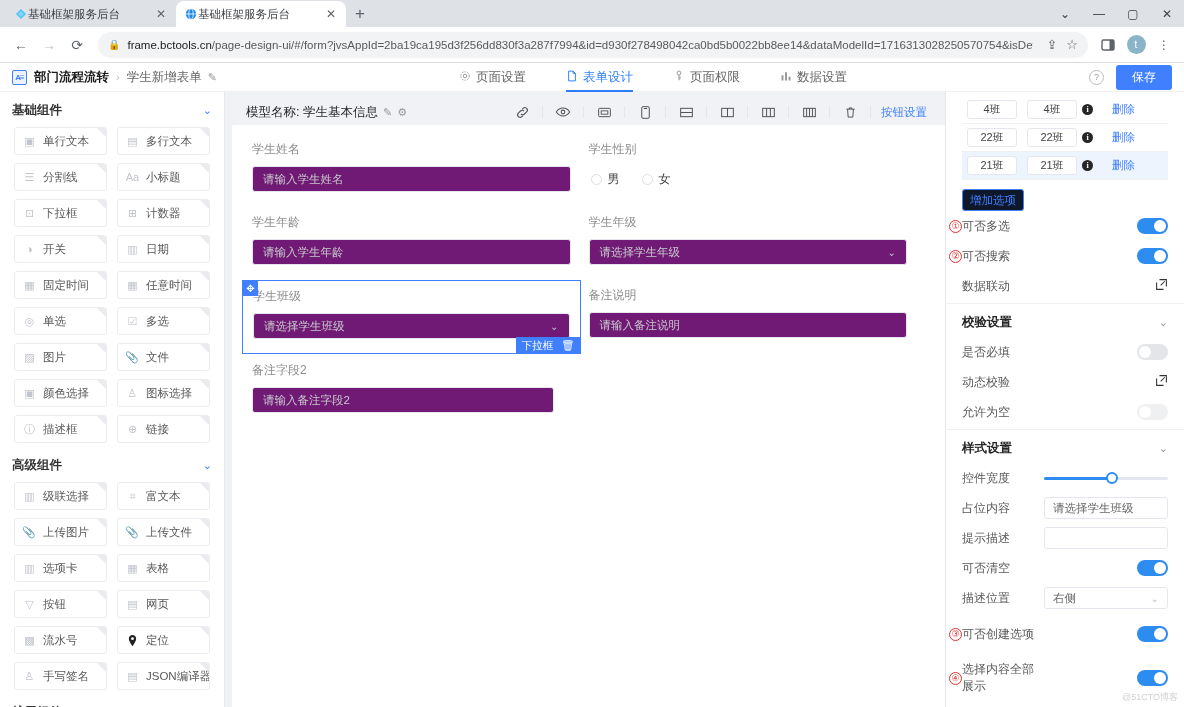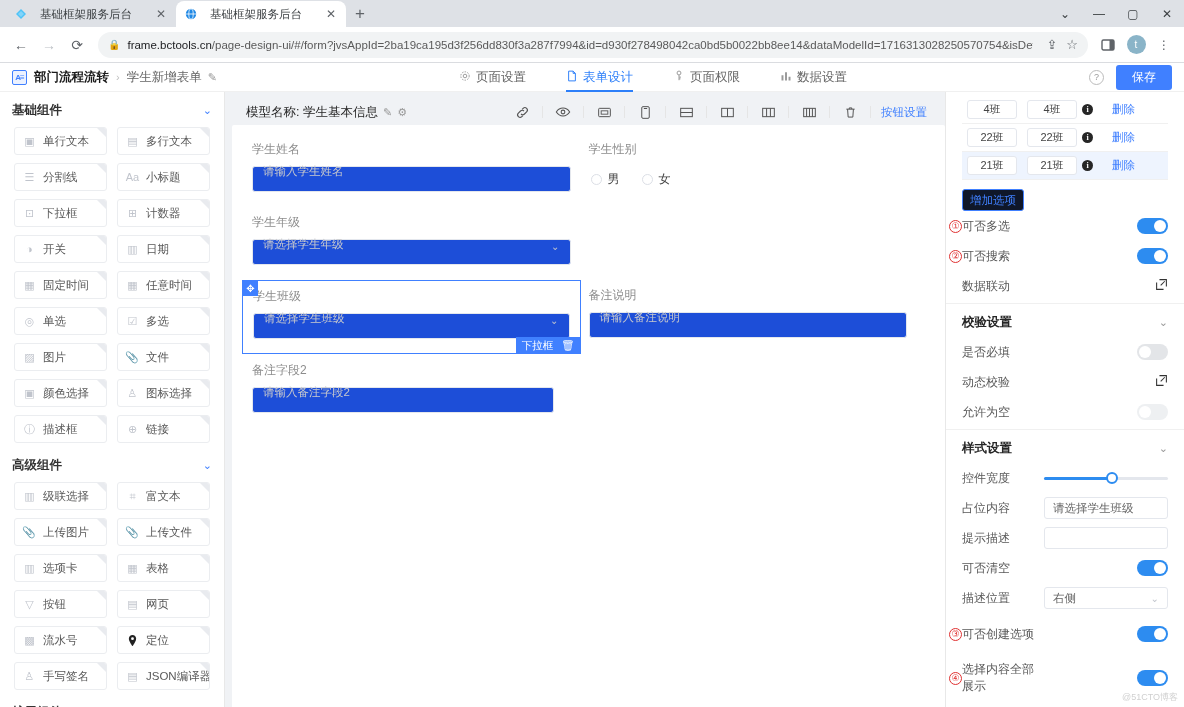--- a/index.html
+++ b/index.html
@@ -9,21 +9,21 @@
     font-size: 12px; color: #333; background: #fff;
     overflow: hidden;
   }
   
   .browser { width: 1184px; height: 707px; display: flex; flex-direction: column; }
   .tabstrip {
     height: 27px; background: #dee1e6; display: flex; align-items: flex-end;
     padding-left: 6px; flex: none;
   }
   .tab {
-    height: 26px; width: 170px; display: flex; align-items: center; gap: 12px;
+    height: 26px; width: 170px; display: flex; align-items: center; gap: 0;
     padding: 0 8px; border-radius: 8px 8px 0 0; font-size: 11.5px; color: #3c4043;
     position: relative;
   }
   .tab.inactive { background: #dee1e6; }
   .tab.active { background: #fff; }
   .tab .fav { width: 14px; height: 14px; flex: none; display:flex; align-items:center; justify-content:center; }
   .tab .tt { flex: 1; white-space: nowrap; overflow: hidden; text-overflow: ellipsis; }
   .tab .x { width: 14px; text-align: center; color: #5f6368; font-size: 12px; }
   .newtab { width: 28px; height: 26px; display: flex; align-items: center; justify-content: center;
     color: #5f6368; font-size: 17px; }
@@ -110,22 +110,22 @@
   .cb-icons { margin-left: auto; display: flex; align-items: center; }
   .cb-icons .ic { width: 40px; height: 26px; display: flex; align-items: center; justify-content: center;
     color: #555; font-size: 14px; }
   .cb-icons .vr { width: 1px; height: 12px; background: #e5e5e5; }
   .cb-icons .btn-set { color: #4080ff; font-size: 11.5px; padding: 0 4px 0 10px; }
   .form-area { flex: 1; padding: 16px 20px 0 20px; overflow: hidden; }
   .frow { display: flex; gap: 0; }
   .fcell { width: 50%; padding: 0 18px 0 0; position: relative; }
   .flabel { font-size: 12px; color: #8c8c8c; margin: 0 0 8px 0; }
   .finput {
-    height: 26px; border: 1px solid #e4e7ed; border-radius: 3px; background: #1d4ed8;
-    display: flex; align-items: flex-end; padding: 12px 10px; color: #c8c9cc; font-size: 11.5px;
+    height: 26px; border: 1px solid #e4e7ed; border-radius: 3px; background: #701a75;
+    display: flex; align-items: center; padding: 0 10px; color: #c8c9cc; font-size: 11.5px;
   }
   .finput .cv { margin-left: auto; color: #c0c4cc; font-size: 10px; }
   .fradios { display: flex; align-items: center; gap: 22px; height: 26px; padding-left: 2px; }
   .fradio { display: flex; align-items: center; gap: 6px; font-size: 12px; color: #444; }
   .rdot { width: 11px; height: 11px; border: 1px solid #dcdfe6; border-radius: 50%; }
   .fblock { margin-bottom: 22px; }
   .selected-wrap {
     border: 1px solid #4080ff; padding: 7px 10px 14px 10px; position: relative; margin: -7px -10px 8px -10px;
   }
   .drag-handle { position: absolute; left: 0; top: 0; width: 15px; height: 15px; background: #4080ff;
@@ -537,20 +537,26 @@
                   <label class="fradio">
                       <span class="rdot"></span>
                       <span>女</span>
                     </label>
                 </div>
               </div>
             </div>
 
             <div class="frow">
               <div class="fcell fblock">
+                <div class="flabel">学生年龄</div>
+                <div class="finput">
+                    <span>请输入学生年龄</span>
+                  </div>
+              </div>
+              <div class="fcell fblock">
                 <div class="flabel">学生年级</div>
                 <div class="finput">
                     <span>请选择学生年级</span>
                     <span class="cv">⌄</span>
                   </div>
               </div>
             </div>
 
             <div class="frow">
               <div class="fcell">

